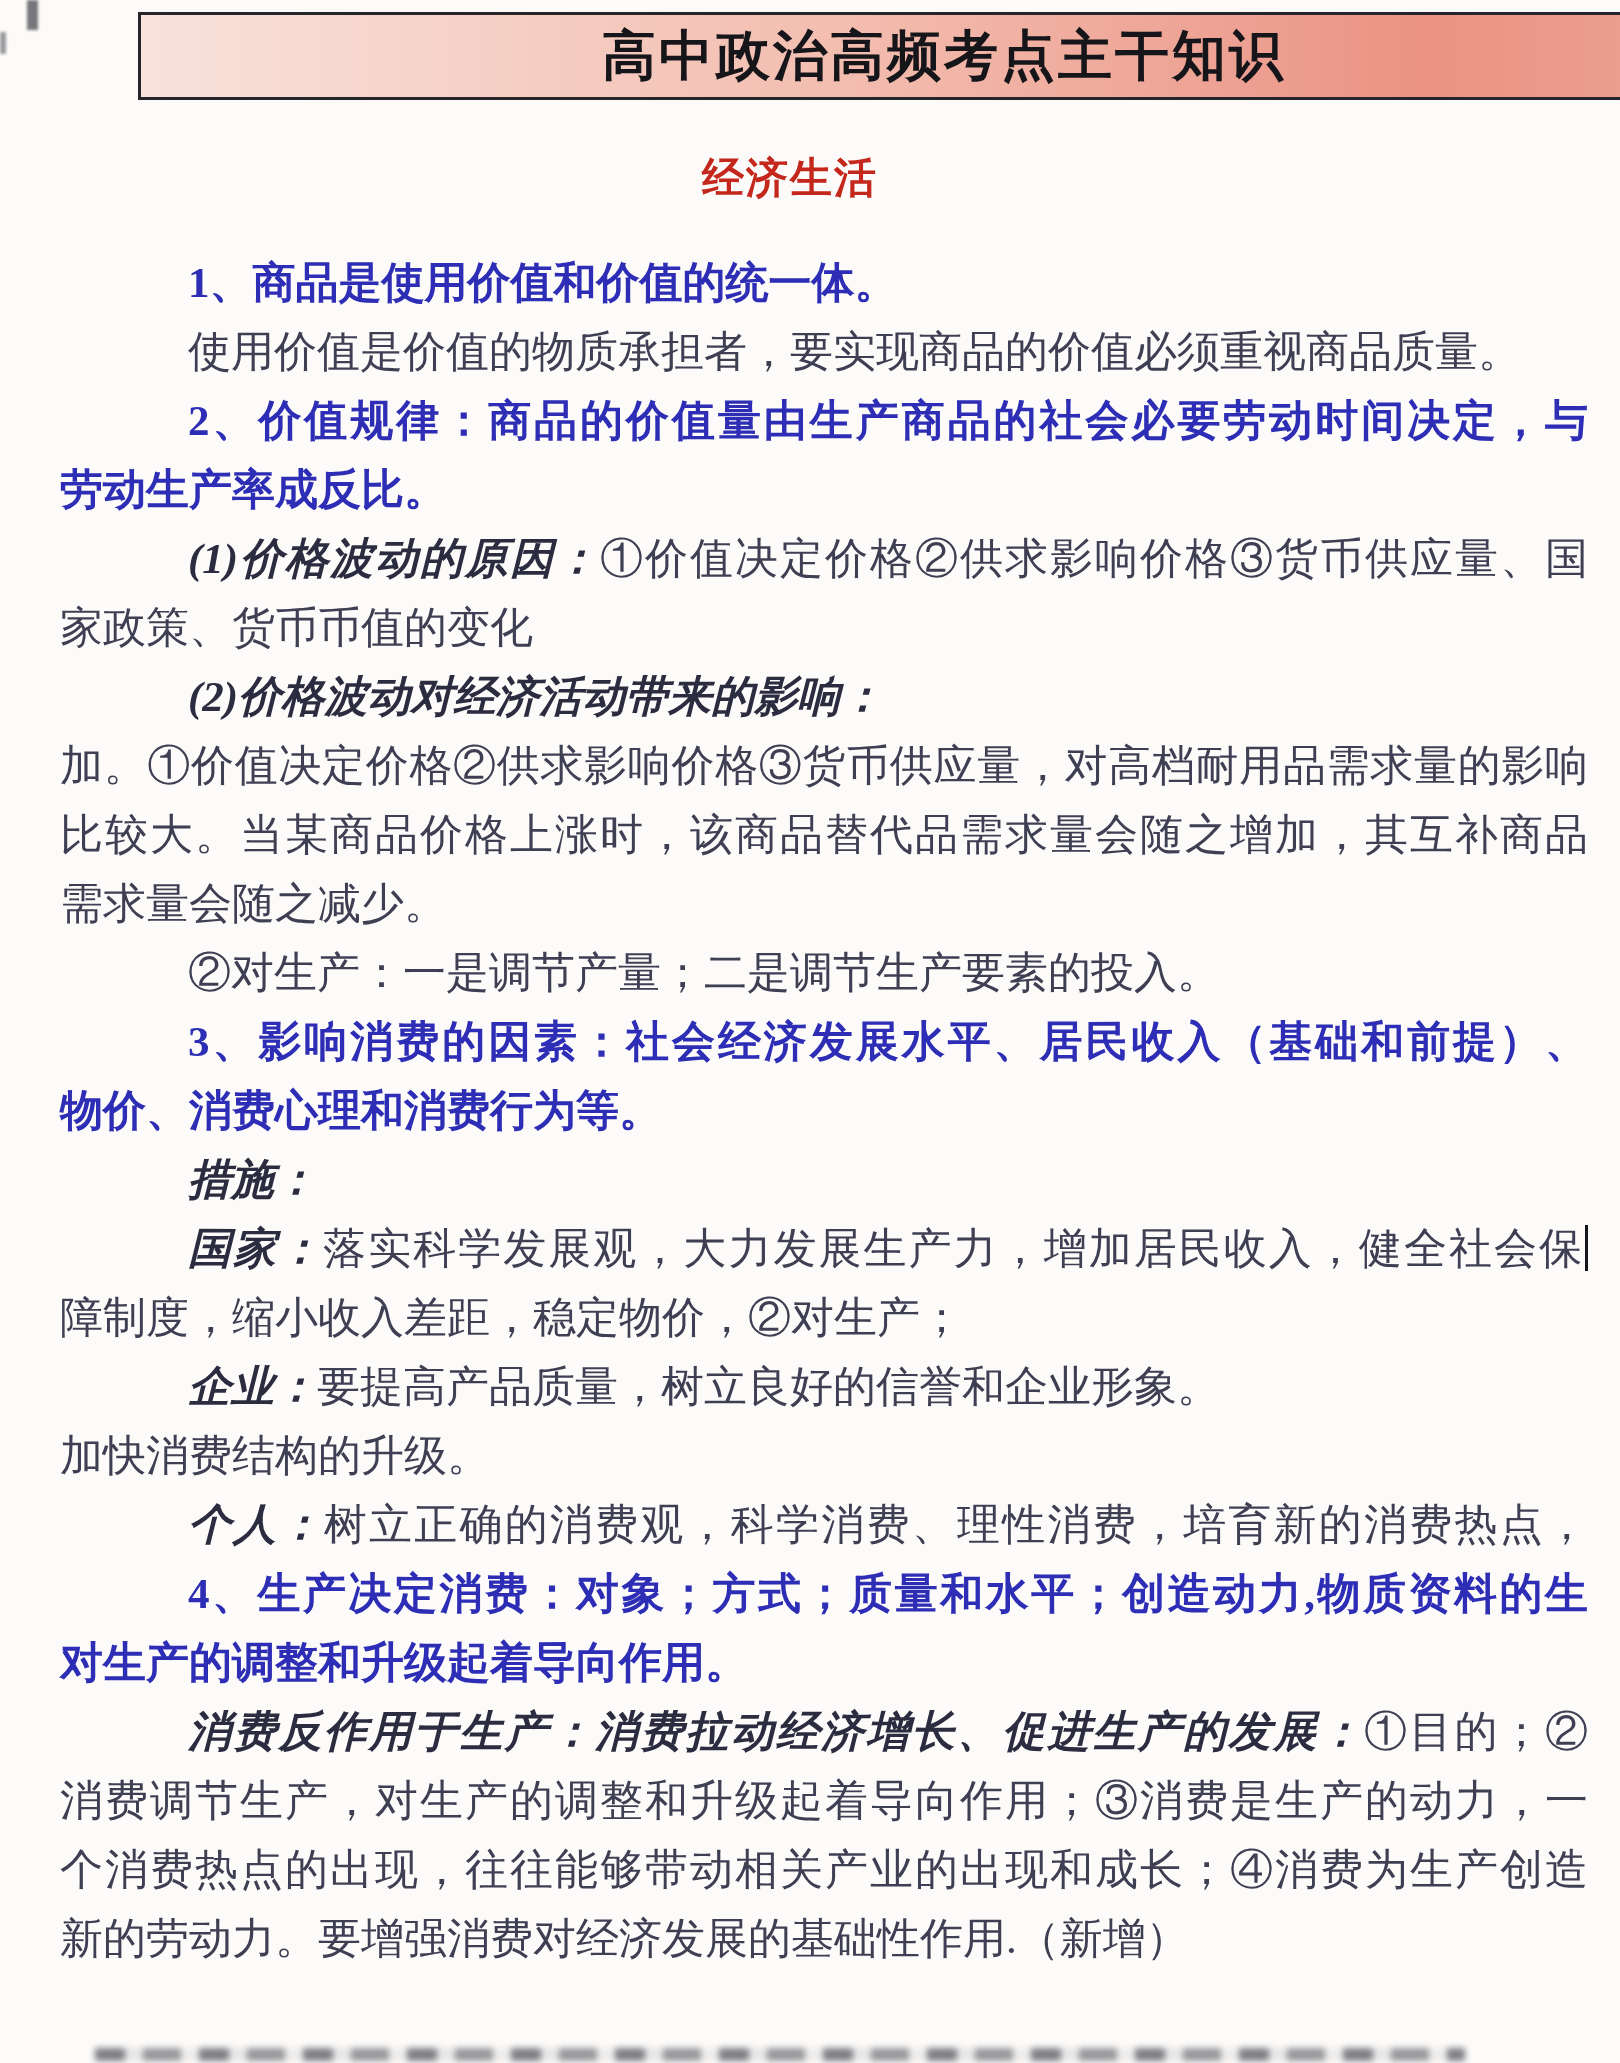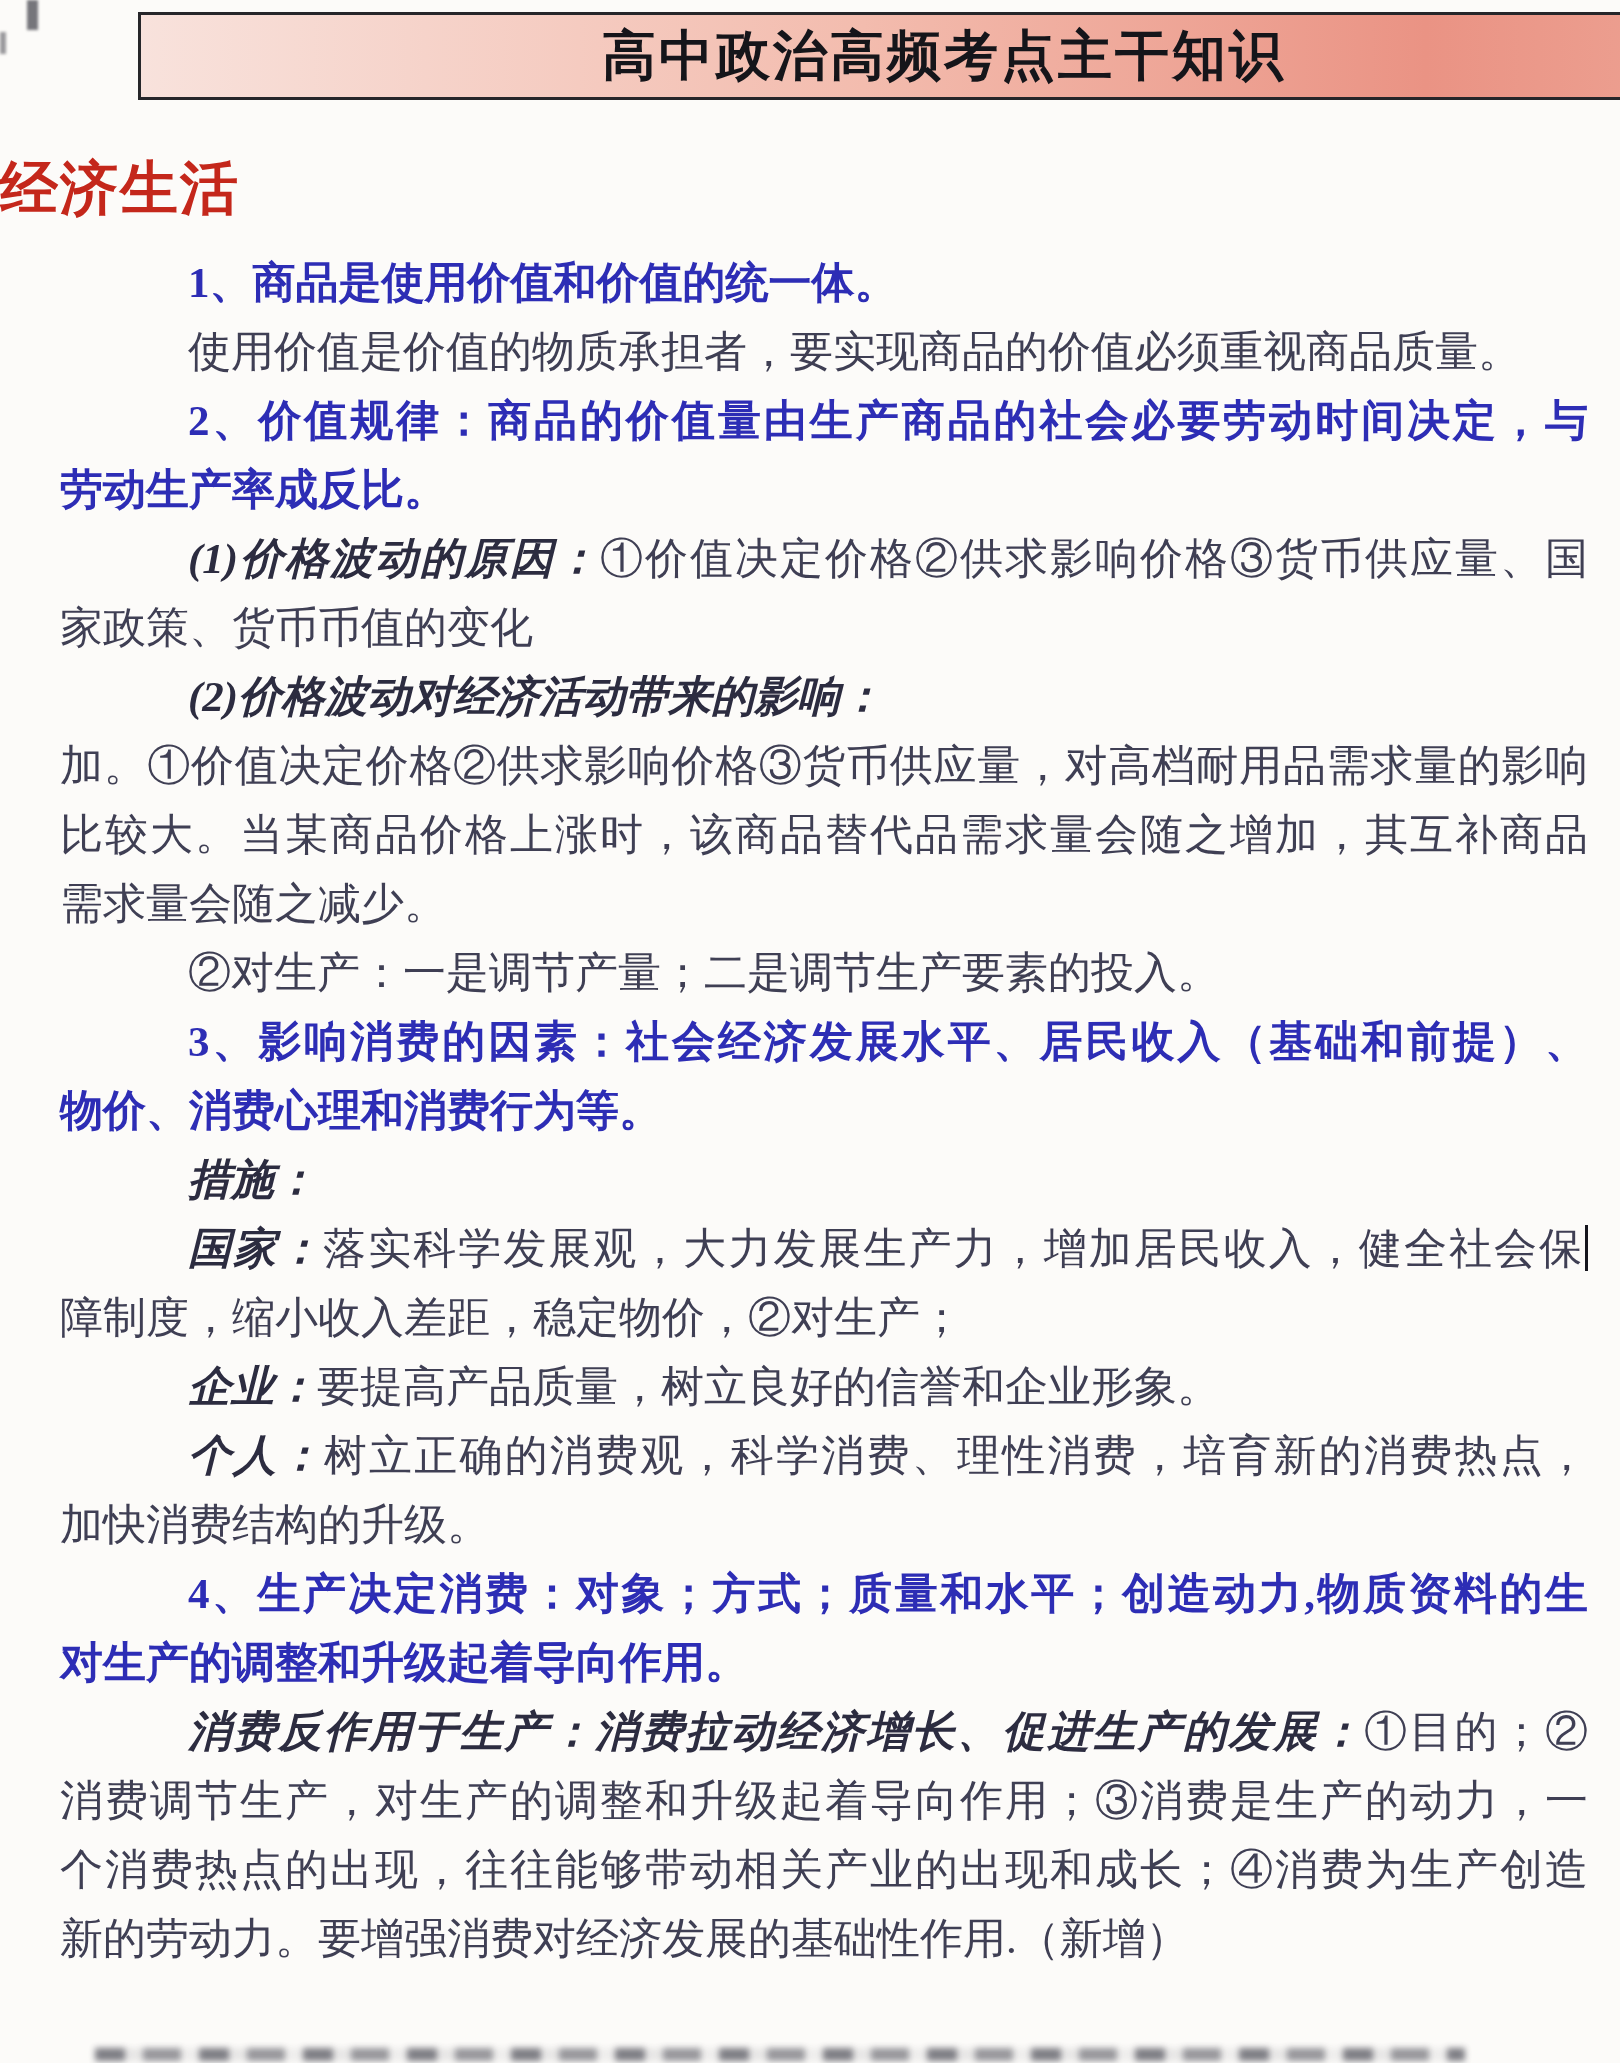--- a/index.html
+++ b/index.html
@@ -20,22 +20,23 @@
     box-sizing:border-box;
   }
   .banner span{
     font-family:"Liberation Sans","DejaVu Sans",sans-serif;
     font-weight:700;font-size:54px;color:#15151a;letter-spacing:3px;
   }
 
   
   .subtitle{
     position:absolute;left:0;top:150px;width:1580px;
+    text-align:center;
     font-family:"Liberation Sans","DejaVu Sans",sans-serif;
-    font-weight:700;font-size:58px;color:var(--red);
+    font-weight:700;font-size:42px;color:var(--red);
     letter-spacing:2px;
   }
 
   
   .doc-body{
     position:absolute;left:60px;top:248px;width:1528px;
   }
   .line{
     height:69px;line-height:69px;font-size:43px;
     white-space:nowrap;color:var(--body);
@@ -88,22 +89,22 @@
       <div class="line fill"><span class="seg-n">加。①价值决定价格②供求影响价格③货币供应量，对高档耐用品需求量的影响</span></div>
       <div class="line fill"><span class="seg-n">比较大。当某商品价格上涨时，该商品替代品需求量会随之增加，其互补商品</span></div>
       <div class="line"><span class="seg-n">需求量会随之减少。</span></div>
       <div class="line indent"><span class="seg-n">②对生产：一是调节产量；二是调节生产要素的投入。</span></div>
       <div class="line indent fill"><span class="seg-bb">3、影响消费的因素：社会经济发展水平、居民收入（基础和前提）、</span></div>
       <div class="line"><span class="seg-bb">物价、消费心理和消费行为等。</span></div>
       <div class="line indent"><span class="seg-hb">措施：</span></div>
       <div class="line indent fill"><span class="seg-hb">国家：</span><span class="seg-n">落实科学发展观，大力发展生产力，增加居民收入，健全社会保</span><span class="caret"></span></div>
       <div class="line"><span class="seg-n">障制度，缩小收入差距，稳定物价，②对生产；</span></div>
       <div class="line indent"><span class="seg-hb">企业：</span><span class="seg-n">要提高产品质量，树立良好的信誉和企业形象。</span></div>
+      <div class="line"><span class="seg-n">加快消费结构的升级。</span></div>
       <div class="line indent fill"><span class="seg-hb">个人：</span><span class="seg-n">树立正确的消费观，科学消费、理性消费，培育新的消费热点，</span></div>
-      <div class="line"><span class="seg-n">加快消费结构的升级。</span></div>
       <div class="line indent fill"><span class="seg-bb">4、生产决定消费：对象；方式；质量和水平；创造动力,物质资料的生</span></div>
       <div class="line"><span class="seg-bb">对生产的调整和升级起着导向作用。</span></div>
       <div class="line indent fill"><span class="seg-hb">消费反作用于生产：消费拉动经济增长、促进生产的发展：</span><span class="seg-n">①目的；②</span></div>
       <div class="line fill"><span class="seg-n">消费调节生产，对生产的调整和升级起着导向作用；③消费是生产的动力，一</span></div>
       <div class="line fill"><span class="seg-n">个消费热点的出现，往往能够带动相关产业的出现和成长；④消费为生产创造</span></div>
       <div class="line"><span class="seg-n">新的劳动力。要增强消费对经济发展的基础性作用.（新增）</span></div>
     </div>
 
   <div class="mark mark-top"></div>
   <div class="mark mark-left"></div>

